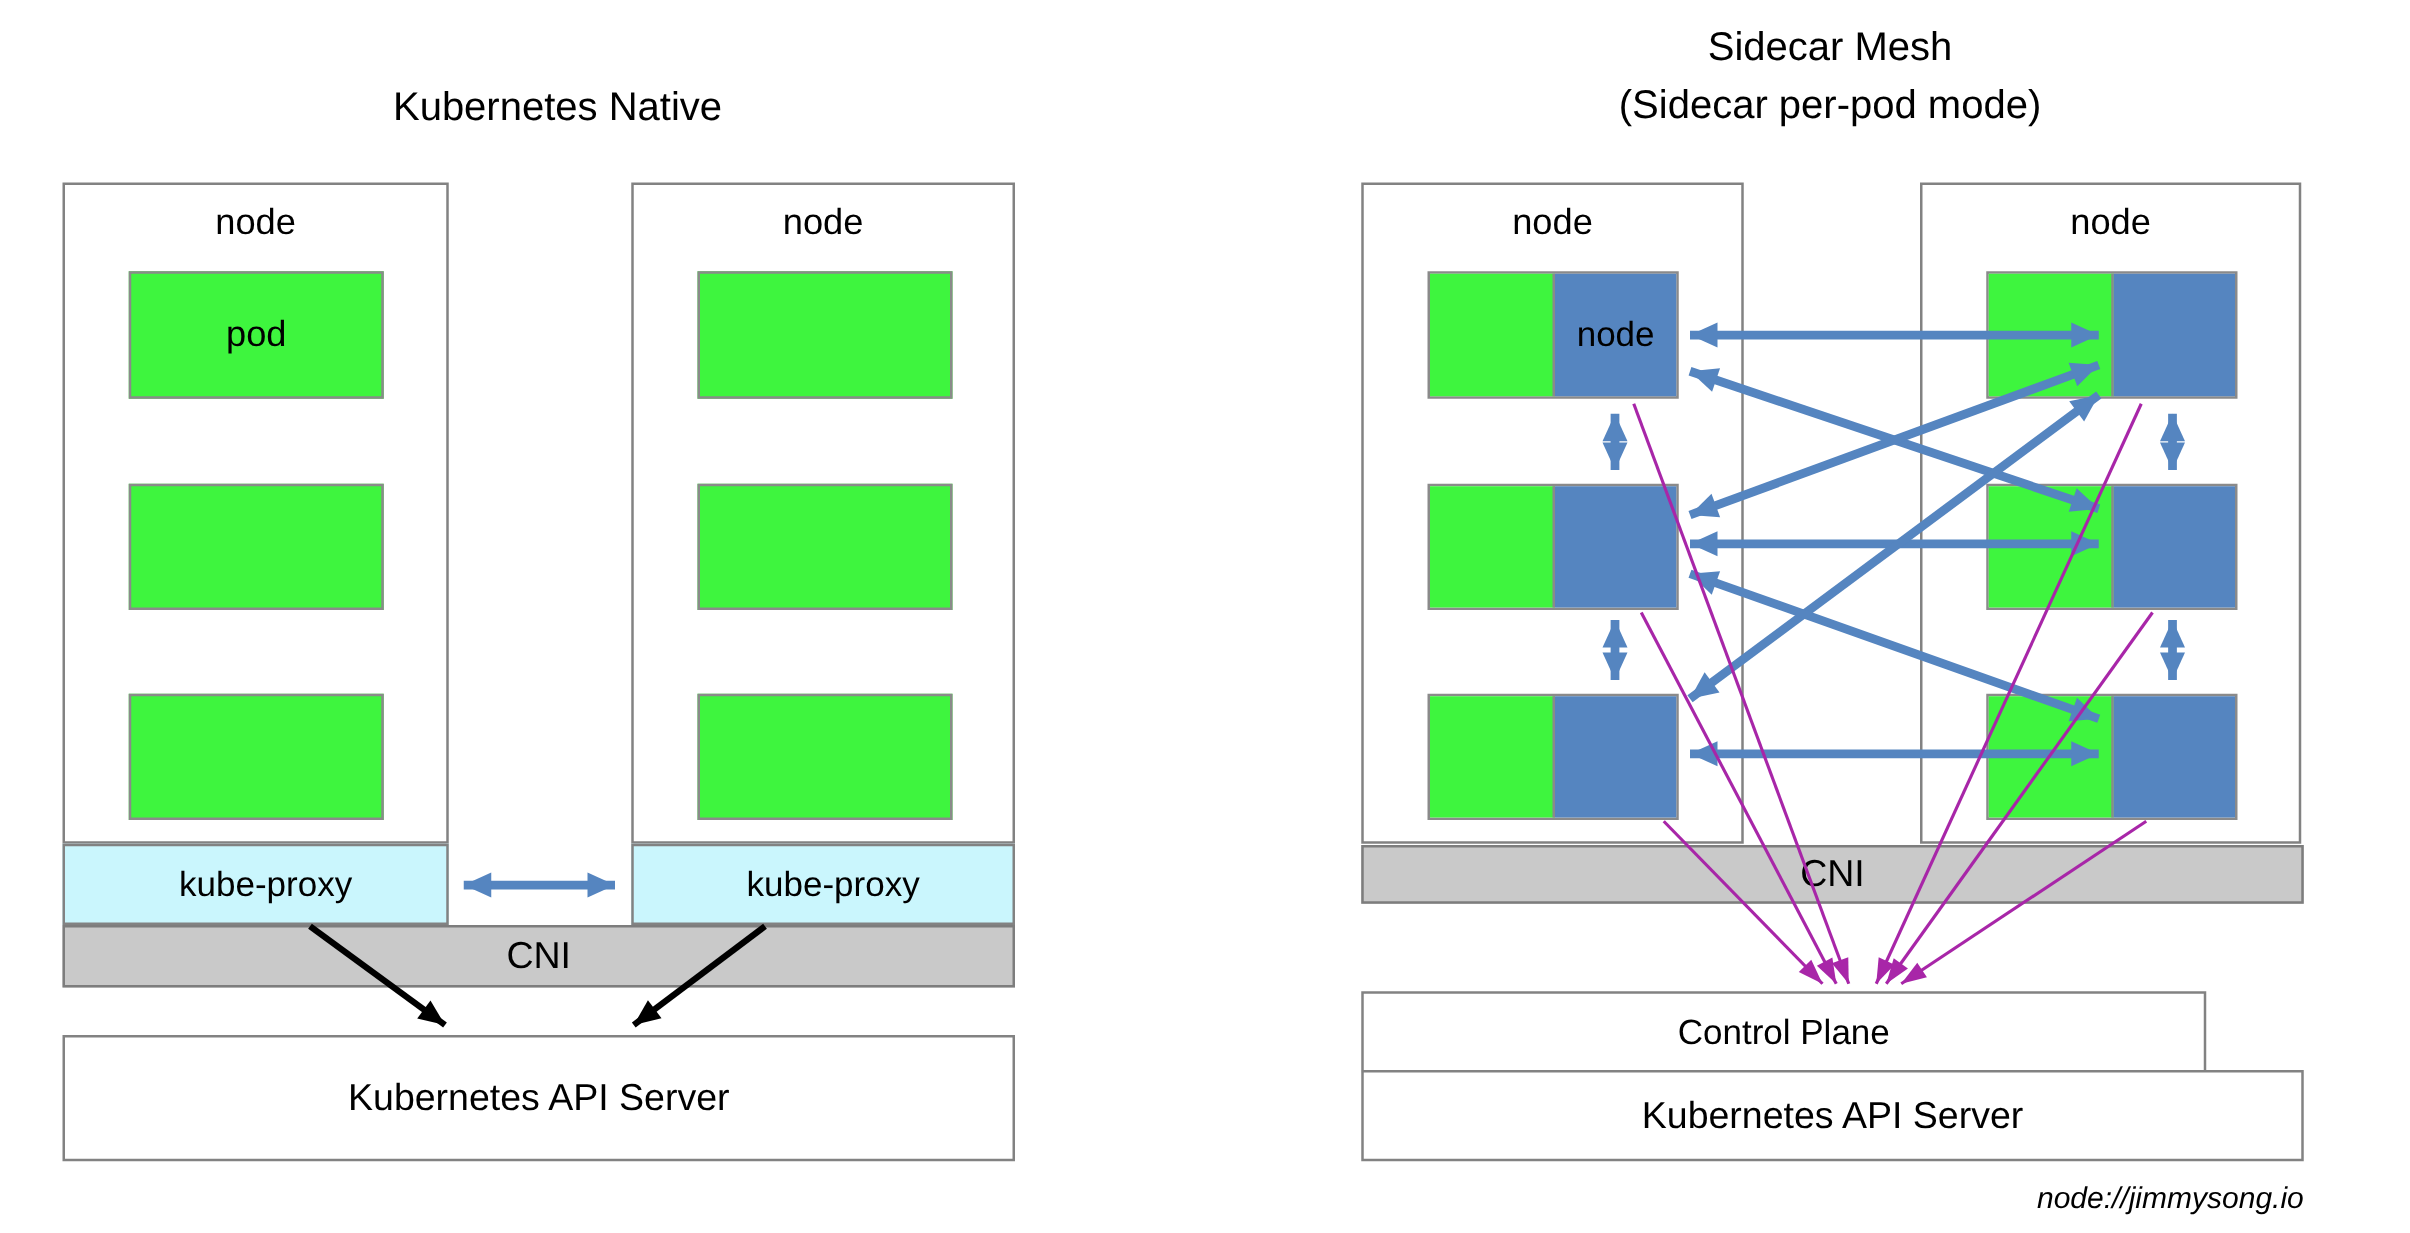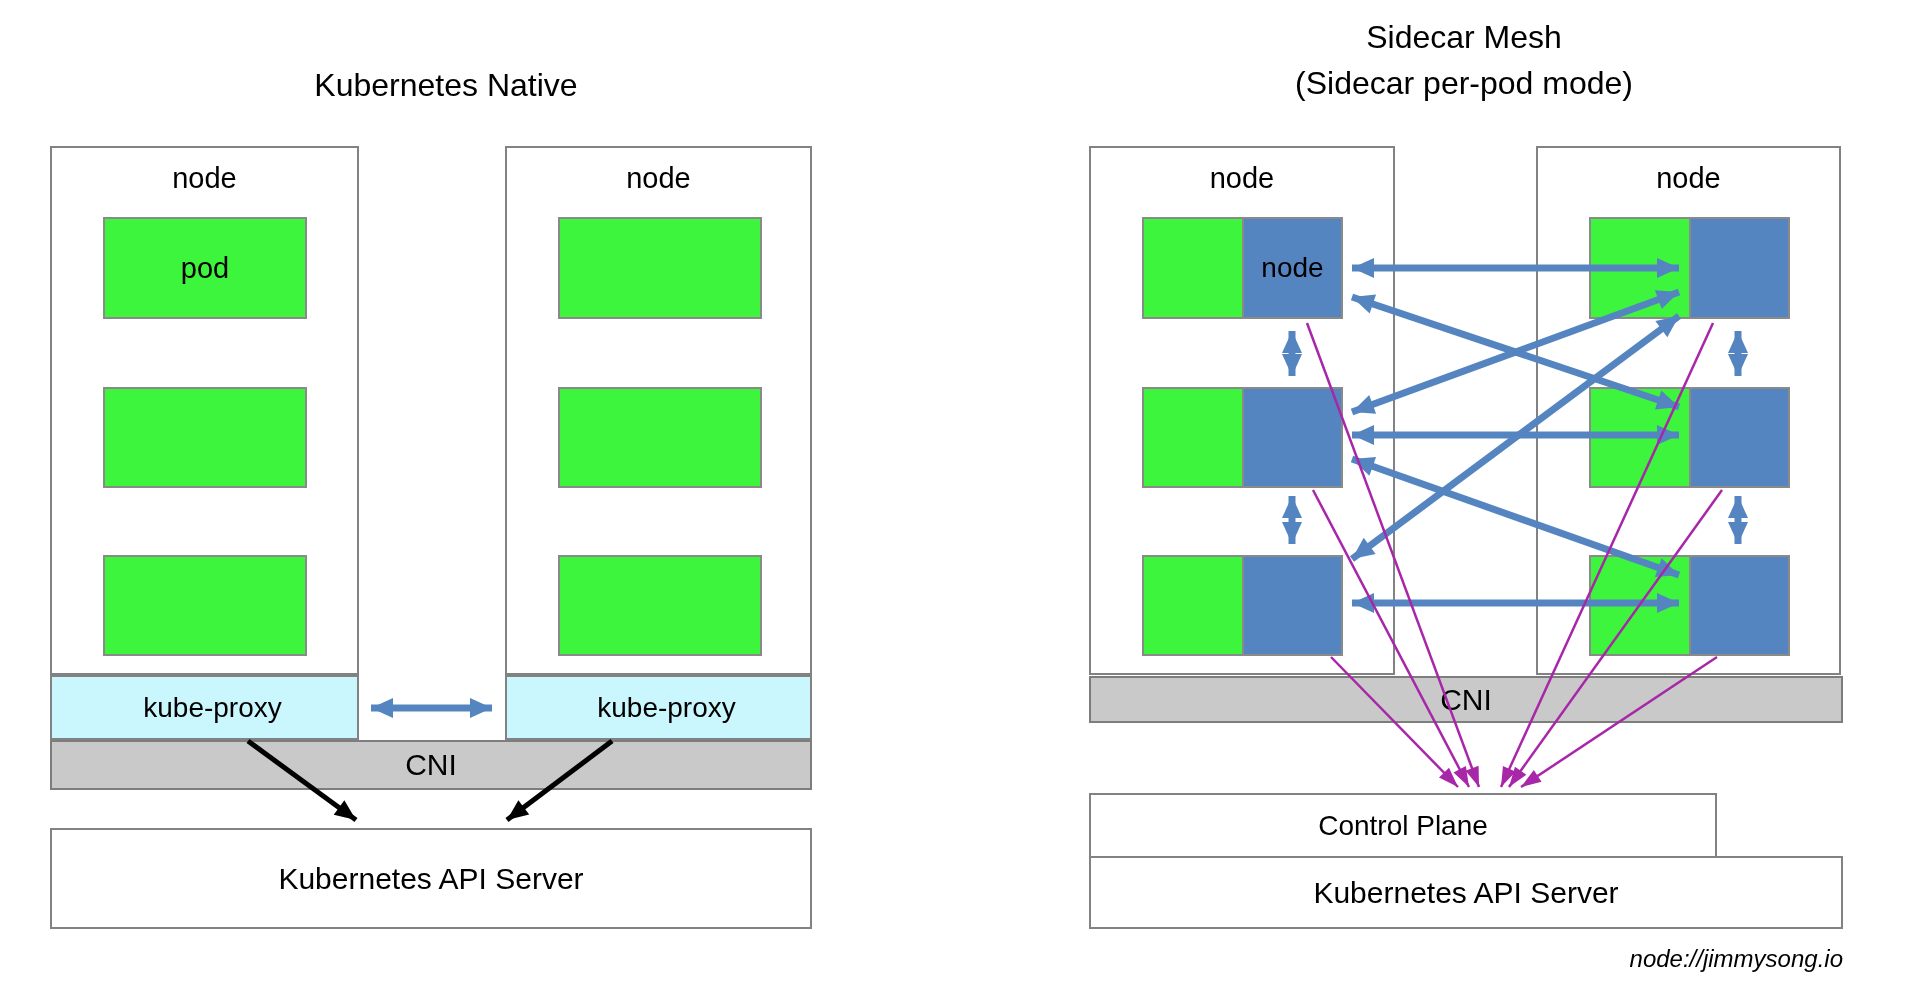--- a/index.html
+++ b/index.html
@@ -95,21 +95,21 @@
     <div class="abs sidecarpod" style="left:51px;top:407px;width:201px;height:101px;">
       <div class="sc-green"></div>
       <div class="sc-blue"></div>
     </div>
   </div>
 
   <div class="abs cnibar" style="left:1089px;top:676px;width:754px;height:47px;">
     <span>CNI</span>
   </div>
 
-  <div class="abs bigbox cpbox" style="left:1089px;top:793px;width:628px;height:65px;">
+  <div class="abs bigbox cpbox" style="left:1089px;top:793px;width:676px;height:65px;">
     <span>Control Plane</span>
   </div>
   <div class="abs bigbox" style="left:1089px;top:856px;width:754px;height:73px;">
     <span>Kubernetes API Server</span>
   </div>
 
   <div class="abs credit" style="left:1400px;top:945px;width:443px;">node://jimmysong.io</div>
 
   <svg width="1928" height="986" viewBox="0 0 1928 986">
     <defs>

